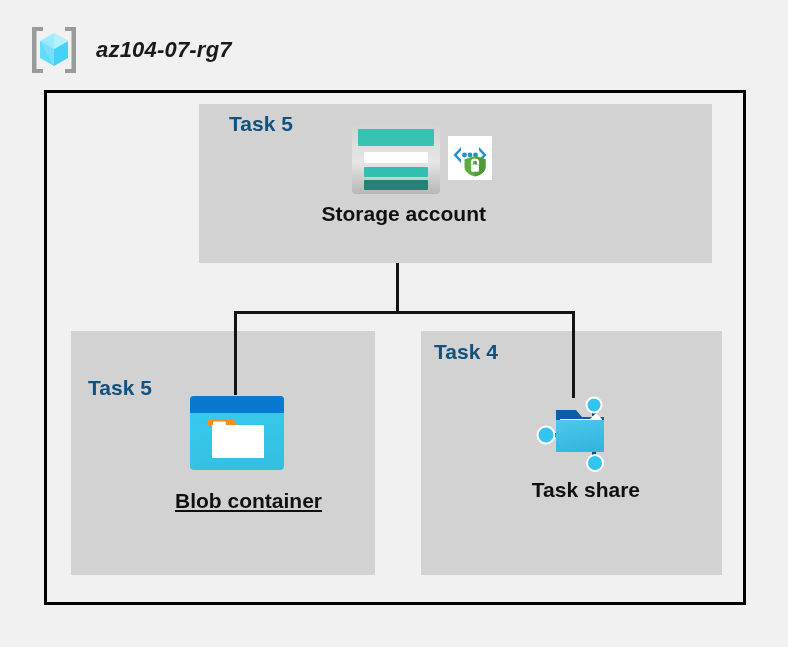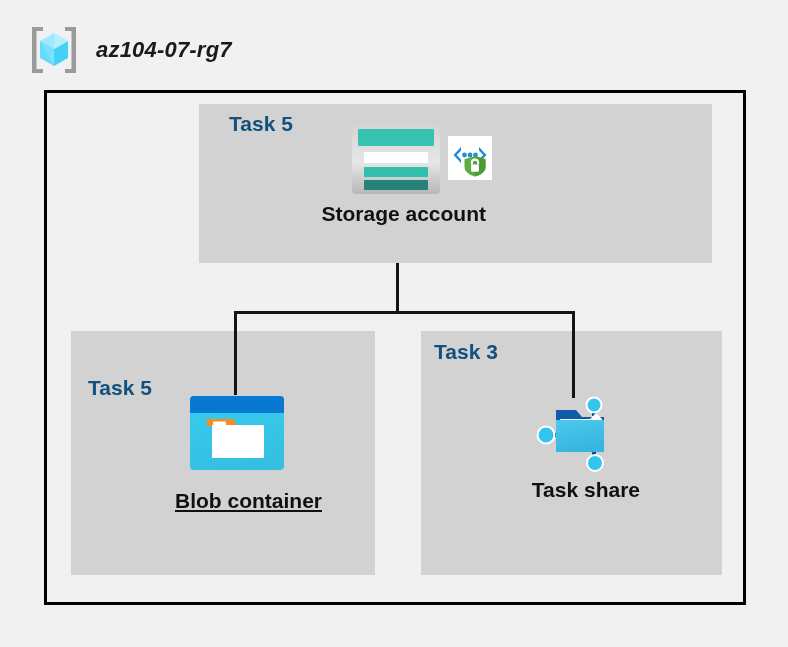--- a/index.html
+++ b/index.html
@@ -137,21 +137,21 @@
 <div class="panel" id="panel-task5"></div>
 <div class="panel" id="panel-task3"></div>
 
 <div class="conn" id="conn-trunk"></div>
 <div class="conn" id="conn-cross"></div>
 <div class="conn" id="conn-left-leg"></div>
 <div class="conn" id="conn-right-leg"></div>
 
 <div class="task-label" id="label-task1">Task 5</div>
 <div class="task-label" id="label-task5">Task 5</div>
-<div class="task-label" id="label-task3">Task 3</div>
+<div class="task-label" id="label-task3">Task 4</div>
 
 <div class="icon-wrap" id="icon-storage">
   <svg width="88" height="70" viewBox="0 0 88 70">
     <defs>
       <linearGradient id="gradStorageBody" x1="0" y1="0" x2="0" y2="1">
         <stop offset="0%" stop-color="#d4d4d4"></stop>
         <stop offset="55%" stop-color="#e6e6e6"></stop>
         <stop offset="100%" stop-color="#b6b6b6"></stop>
       </linearGradient>
     </defs>

